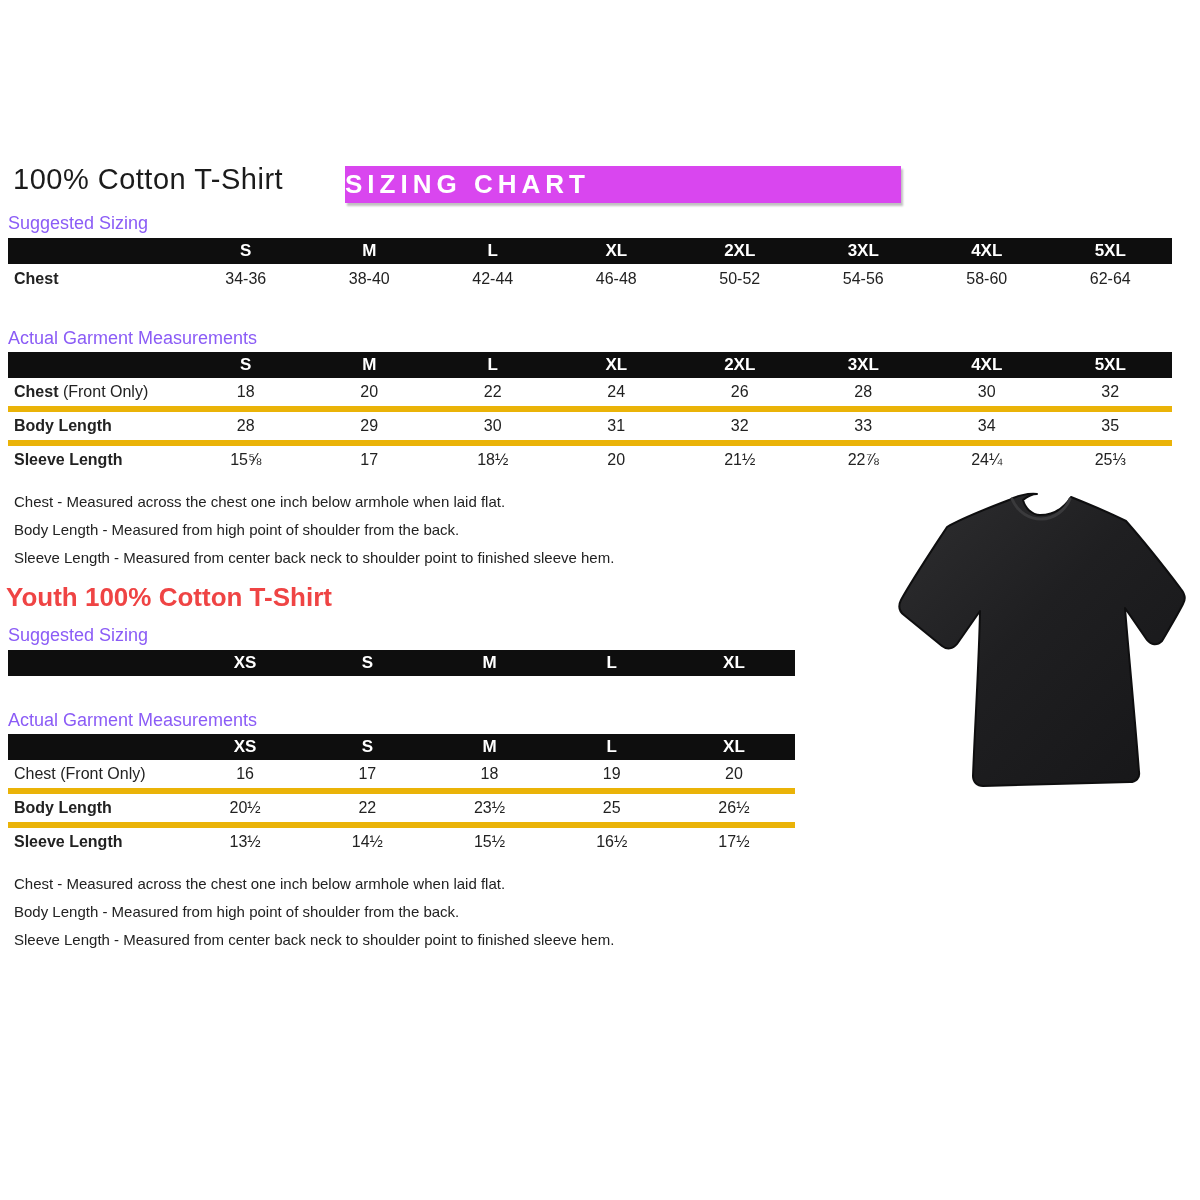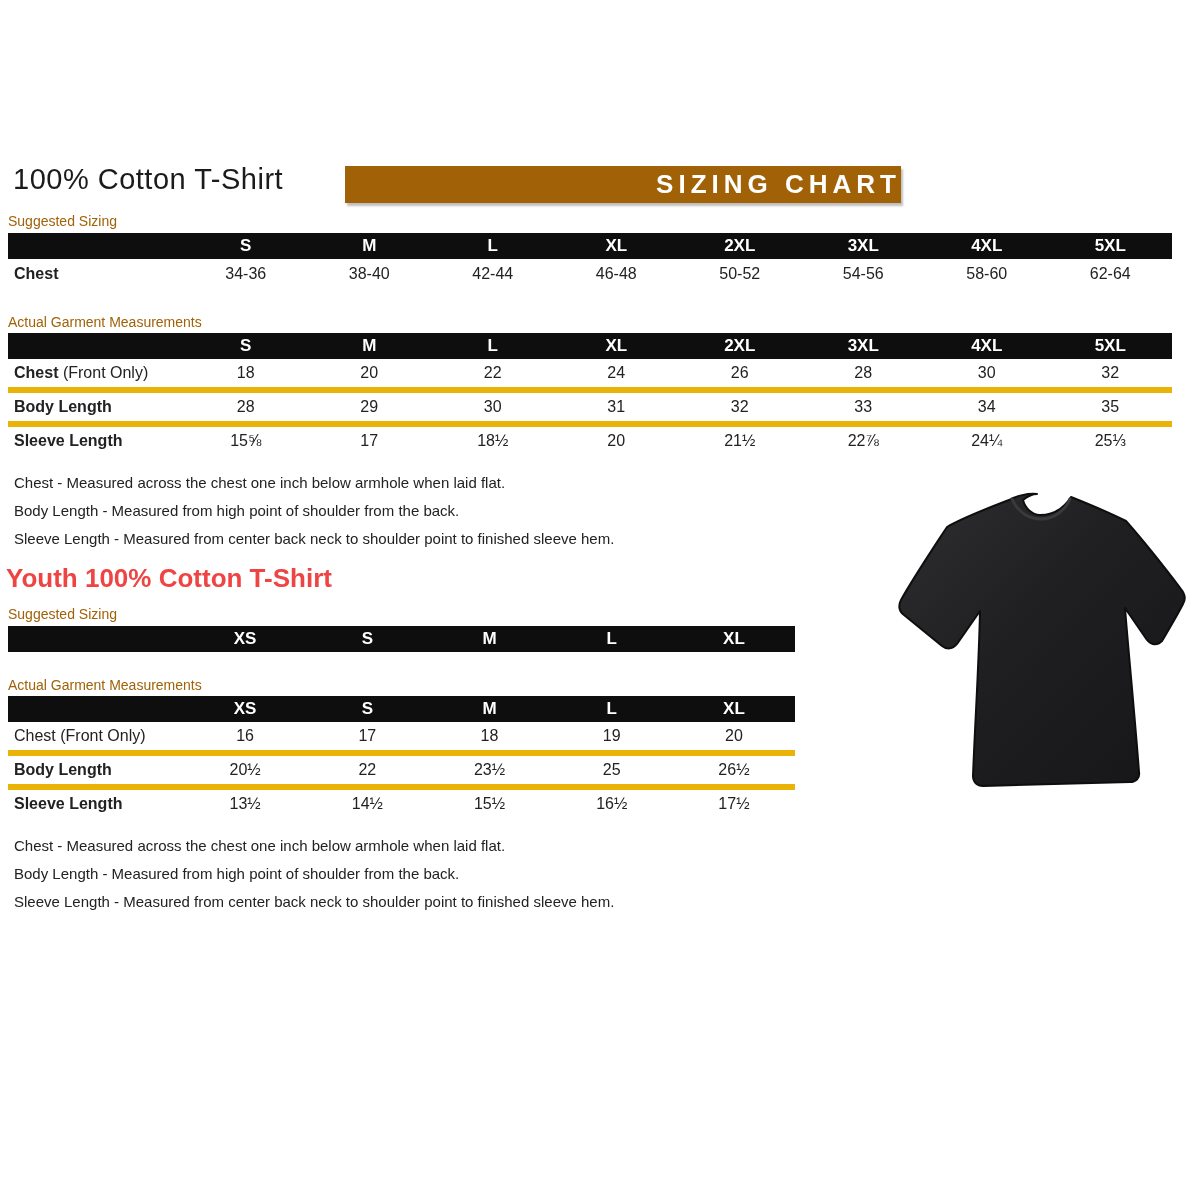--- a/index.html
+++ b/index.html
@@ -1,40 +1,40 @@
 <!DOCTYPE html>
 <html><head>
 <meta charset="utf-8">
 <style>
   html,body{margin:0;padding:0;background:#ffffff;}
   body{width:1200px;height:1200px;position:relative;font-family:"Liberation Sans","DejaVu Sans",sans-serif;color:#222;}
   .page{position:relative;width:1200px;height:1200px;overflow:hidden;background:#fff;}
 
   .topbar{position:relative;height:46px;margin-top:163px;}
   .page-title{position:absolute;left:13px;top:0px;font-size:29px;font-weight:400;color:#1b1b1b;letter-spacing:0.5px;text-align:center;}
-  .banner{position:absolute;left:345px;top:3px;width:556px;height:37px;background:#a16207;
-          display:flex;align-items:center;justify-content:flex-end;box-shadow:2px 3px 2px rgba(0,0,0,0.25);}
+  .banner{position:absolute;left:345px;top:3px;width:556px;height:37px;background:#d946ef;
+          display:flex;align-items:center;justify-content:flex-start;box-shadow:2px 3px 2px rgba(0,0,0,0.25);}
   .banner span{color:#fff;font-size:26px;font-weight:bold;letter-spacing:5px;}
 
-  .section-label{margin:4px 0 0 8px;font-size:14px;color:#a16207;}
+  .section-label{margin:4px 0 0 8px;font-size:18px;color:#8b5cf6;}
   .youth-title{margin:10px 9px 0 6px;font-size:26px;font-weight:bold;color:#ef4444;}
 
   .stable{margin-left:8px;margin-top:4px;}
   .stable.adult{width:1164px;}
   .stable.youth{width:787px;}
   .stable .trow{display:flex;align-items:center;}
   .stable .tc{flex:1;text-align:center;font-size:16px;color:#222;}
   .stable .tc.label{flex:0 0 170px;text-align:left;padding-left:6px;}
   .stable .thead{background:#0e0e0e;height:26px;}
   .stable .thead .tc{color:#ffffff;font-weight:bold;font-size:17px;}
   .stable .tbody{height:30px;}
   .gtable .tbody{height:28px;}
   .stable .tbody.sep{border-bottom:6px solid #eab308;}
   .stable .label .b{font-weight:bold;}
-  .mt26{margin-top:25px;}
+  .mt26{margin-top:34px;}
   .mt3{margin-top:3px;}
 
   .notes{margin:14px 15px 0 14px;}
   .notes div{font-size:15px;line-height:28px;color:#222;}
 
   .tshirt{position:absolute;left:890px;top:478px;width:300px;height:332px;}
 </style>
 </head>
 <body>
 

